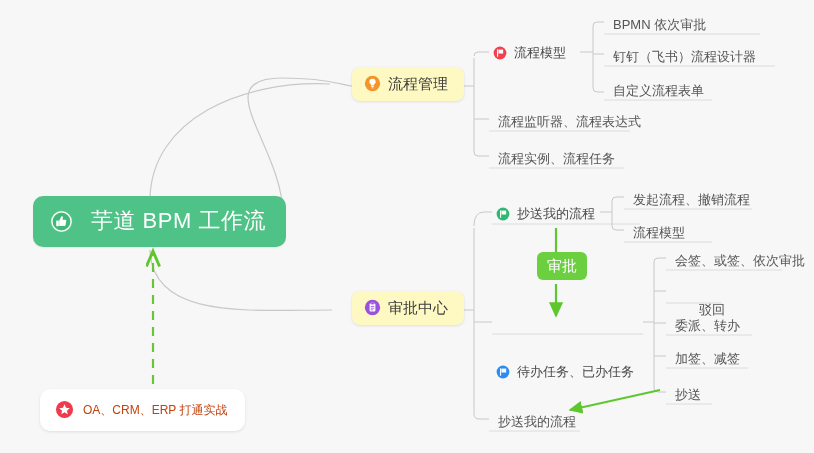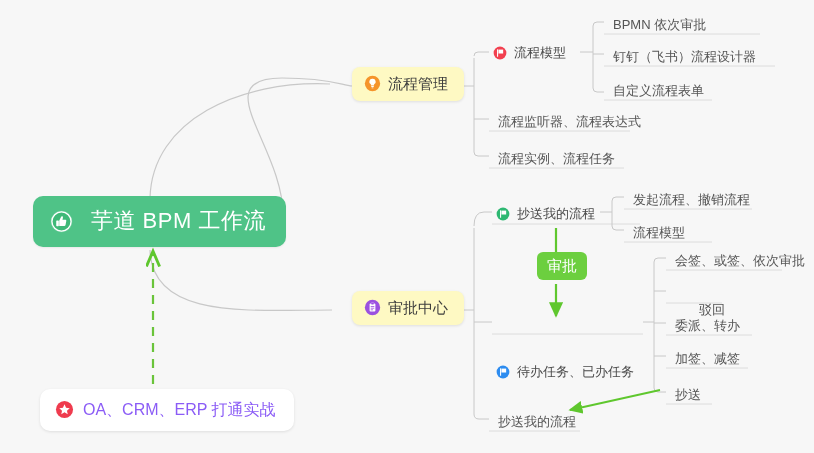--- a/index.html
+++ b/index.html
@@ -72,21 +72,21 @@
 
   
   .callout{
     position:absolute;
     display:flex;align-items:center;gap:9px;
     background:#ffffff;
     border-radius:10px;
     padding:11px 18px 12px 15px;
     box-shadow:0 1px 3px rgba(0,0,0,.10);
   }
-  .callout-label{color:#8b5cf6;font-size:16px;line-height:18px;white-space:nowrap;}
+  .callout-label{color:#c2410c;font-size:12px;line-height:18px;white-space:nowrap;}
   .callout-icon{width:19px;height:19px;flex:none;}
 </style>
 </head>
 <body style="background: rgb(247, 247, 247);">
 
 <div id="canvas">
 
   <svg id="svg-layer" viewBox="0 0 814 453" xmlns="http://www.w3.org/2000/svg">
     <defs>
       <marker id="grn-arrow" markerWidth="9" markerHeight="9" refX="6.2" refY="3.2" orient="auto" markerUnits="strokeWidth">

